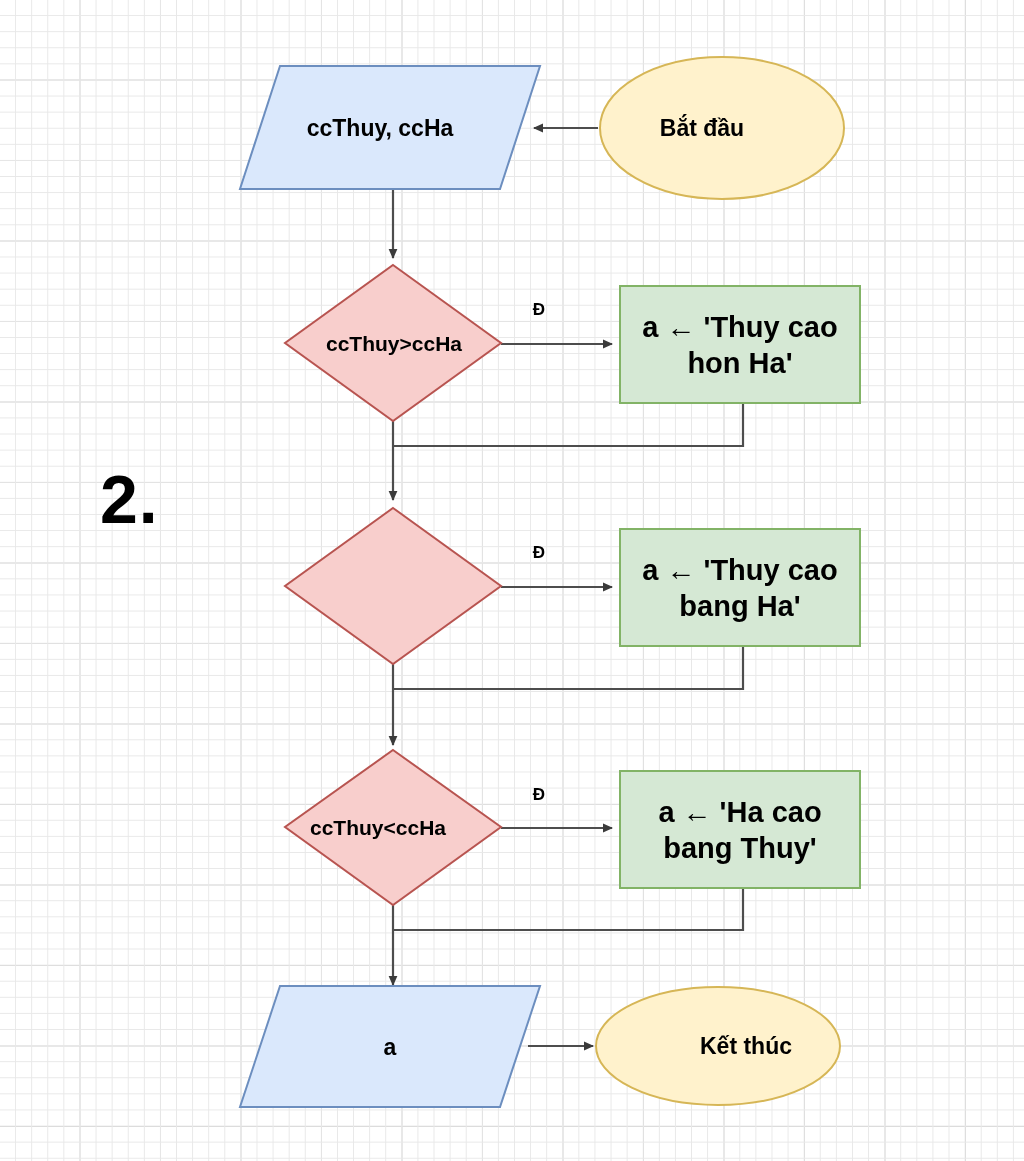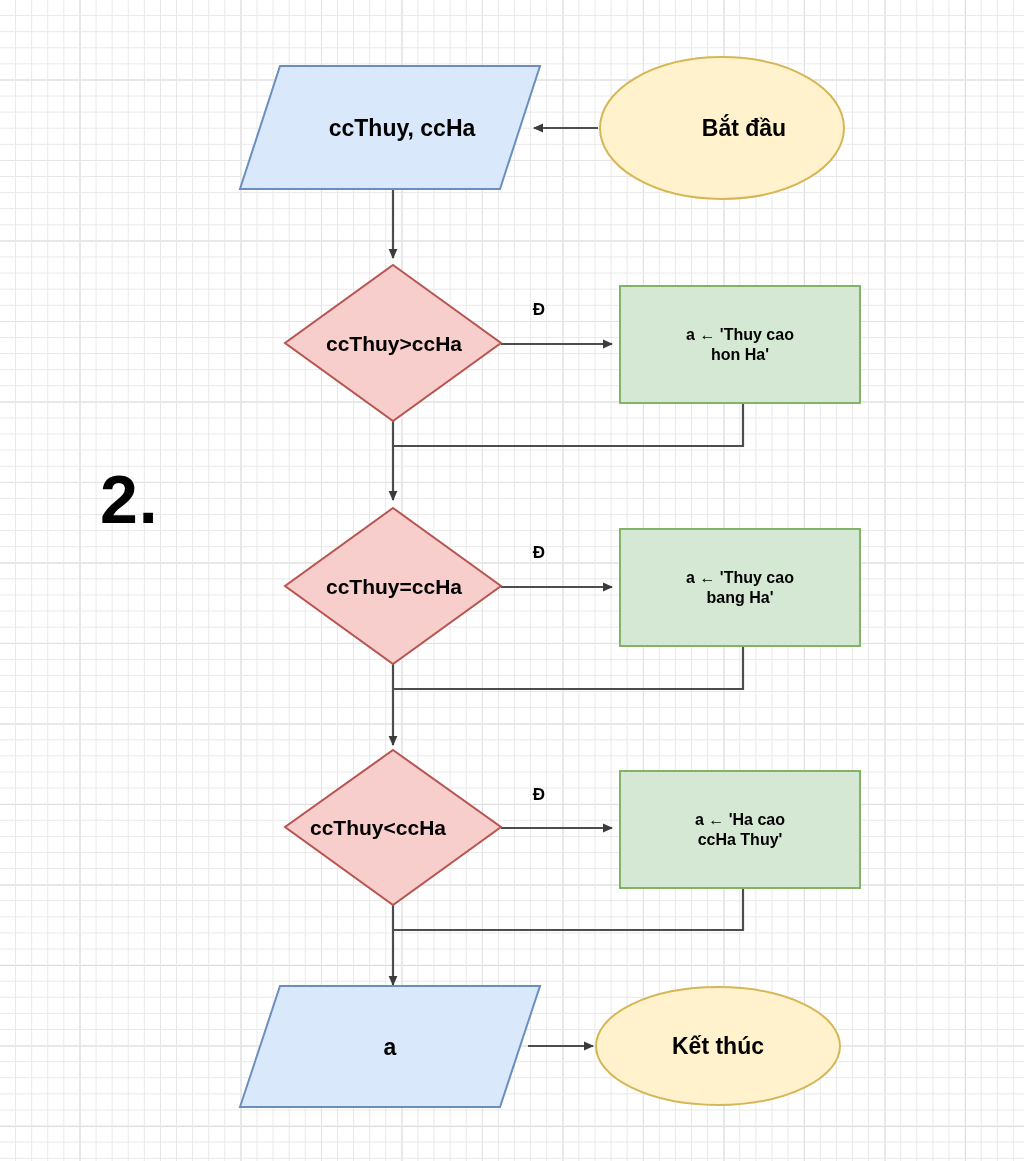--- a/index.html
+++ b/index.html
@@ -42,21 +42,21 @@
     font-family: "Liberation Sans", sans-serif;
     font-weight: bold;
     color: #000000;
     line-height: 1.25;
     pointer-events: none;
     white-space: pre-line;
   }
   .lbl-io      { font-size: 23px; }
   .lbl-term    { font-size: 23px; }
   .lbl-dec     { font-size: 21px; }
-  .lbl-proc    { font-size: 16px; }
+  .lbl-proc    { font-size: 29px; }
   .edge-label {
     position: absolute;
     font-family: "Liberation Sans", sans-serif;
     font-size: 17px;
     font-weight: bold;
     color: #000000;
     text-align: center;
     background: transparent;
   }
   .step-number {
@@ -121,42 +121,41 @@
 
     <polygon points="393,750 501,827 393,905 285,827" fill="#f8cecc" stroke="#b85450" stroke-width="2"></polygon>
 
     <rect x="620" y="771" width="240" height="117" fill="#d5e8d4" stroke="#82b366" stroke-width="2"></rect>
 
     <polygon points="280,986 540,986 500,1107 240,1107" fill="#dae8fc" stroke="#6c8ebf" stroke-width="2"></polygon>
 
     <ellipse cx="718" cy="1046" rx="122" ry="59" fill="#fff2cc" stroke="#d6b656" stroke-width="2"></ellipse>
   </svg>
 
-  <div class="node-label lbl-term" style="left:622px; top:98px; width:244px; height:60px;text-align:right;">Bắt đầu</div>
+  <div class="node-label lbl-term" style="left:580px; top:98px; width:244px; height:60px;text-align:right;">Bắt đầu</div>
 
-  <div class="node-label lbl-io" style="left:282px; top:98px; width:240px; height:60px;">ccThuy, ccHa</div>
+  <div class="node-label lbl-io" style="left:260px; top:98px; width:240px; height:60px;">ccThuy, ccHa</div>
 
   <div class="node-label lbl-dec" style="left:278px; top:318px; width:232px; height:52px;text-align:right;">ccThuy&gt;ccHa</div>
 
   <div class="node-label lbl-proc" style="left:625px; top:300px; width:230px; height:90px;">a ← 'Thuy cao
 hon Ha'</div>
 
-  <div class="node-label lbl-dec" style="left:278px; top:561px; width:232px; height:52px;">ccThuy=ccHa</div>
 
   <div class="node-label lbl-proc" style="left:625px; top:543px; width:230px; height:90px;">a ← 'Thuy cao
 bang Ha'</div>
 
   <div class="node-label lbl-dec" style="left:262px; top:802px; width:232px; height:52px;">ccThuy&lt;ccHa</div>
 
   <div class="node-label lbl-proc" style="left:625px; top:785px; width:230px; height:90px;">a ← 'Ha cao
-ccHa Thuy'</div>
+bang Thuy'</div>
 
   <div class="node-label lbl-io" style="left:270px; top:1017px; width:240px; height:60px;">a</div>
 
-  <div class="node-label lbl-term" style="left:596px; top:1016px; width:244px; height:60px;">Kết thúc</div>
+  <div class="node-label lbl-term" style="left:624px; top:1016px; width:244px; height:60px;">Kết thúc</div>
 
   <div class="edge-label" style="left:524px; top:300px; width:30px;">Đ</div>
   <div class="edge-label" style="left:524px; top:543px; width:30px;">Đ</div>
   <div class="edge-label" style="left:524px; top:785px; width:30px;">Đ</div>
 
   <div class="step-number" style="left:100px; top:460px;">2.</div>
 
 </div>
 
 </body></html>

